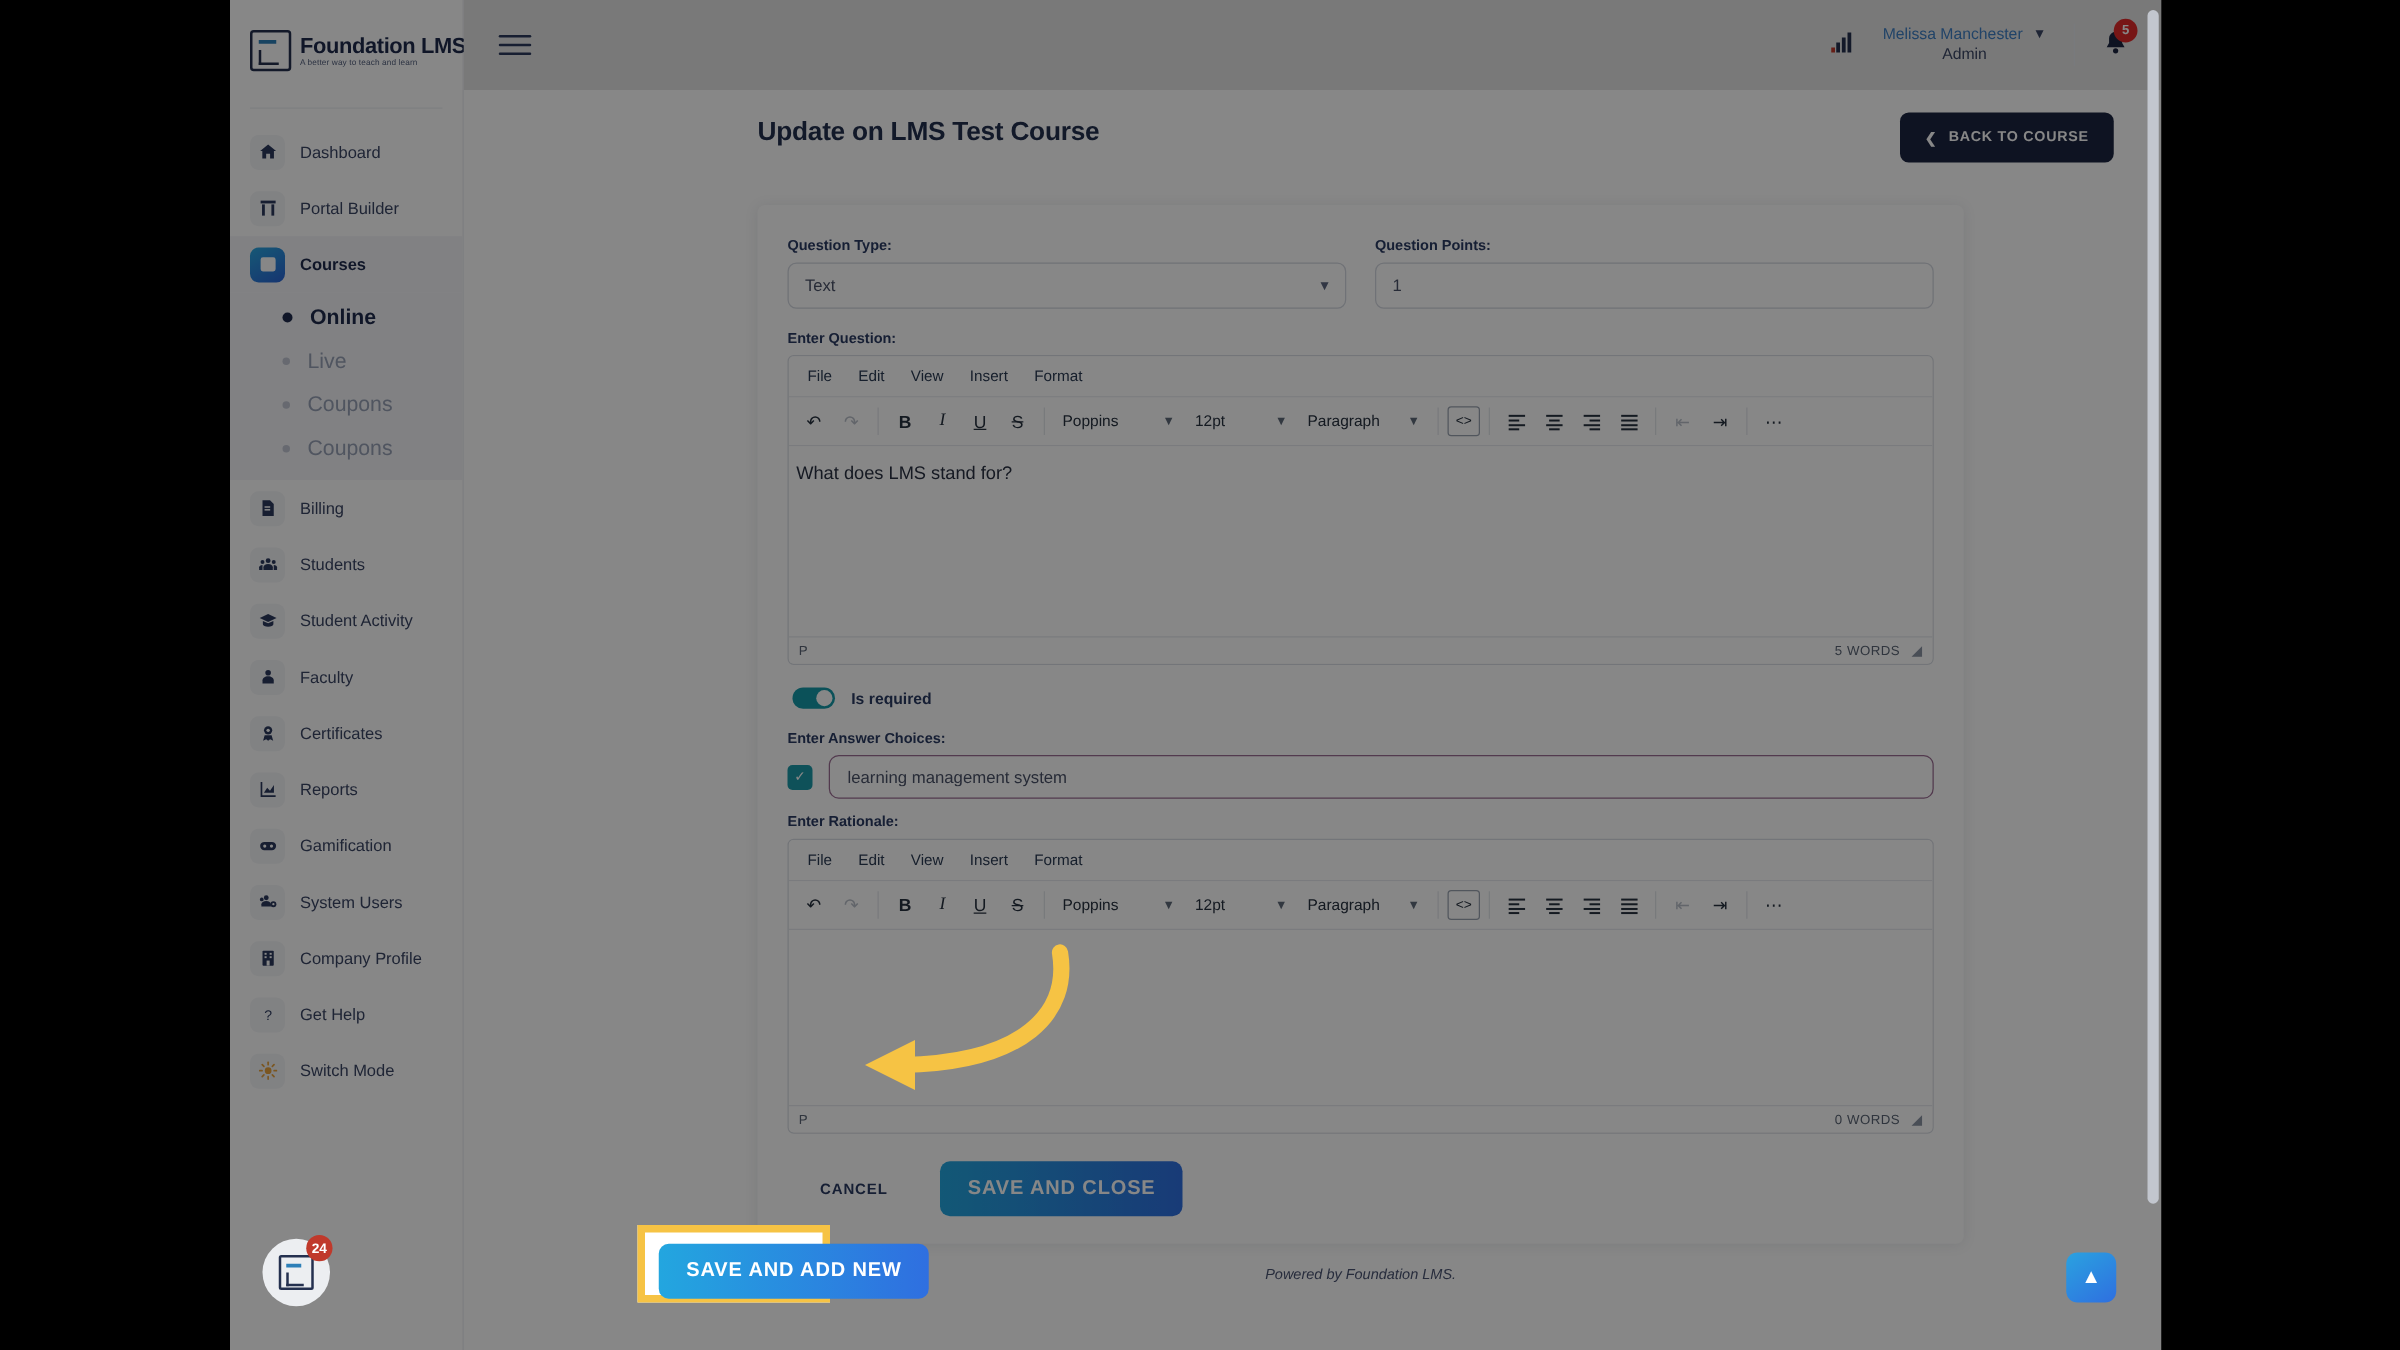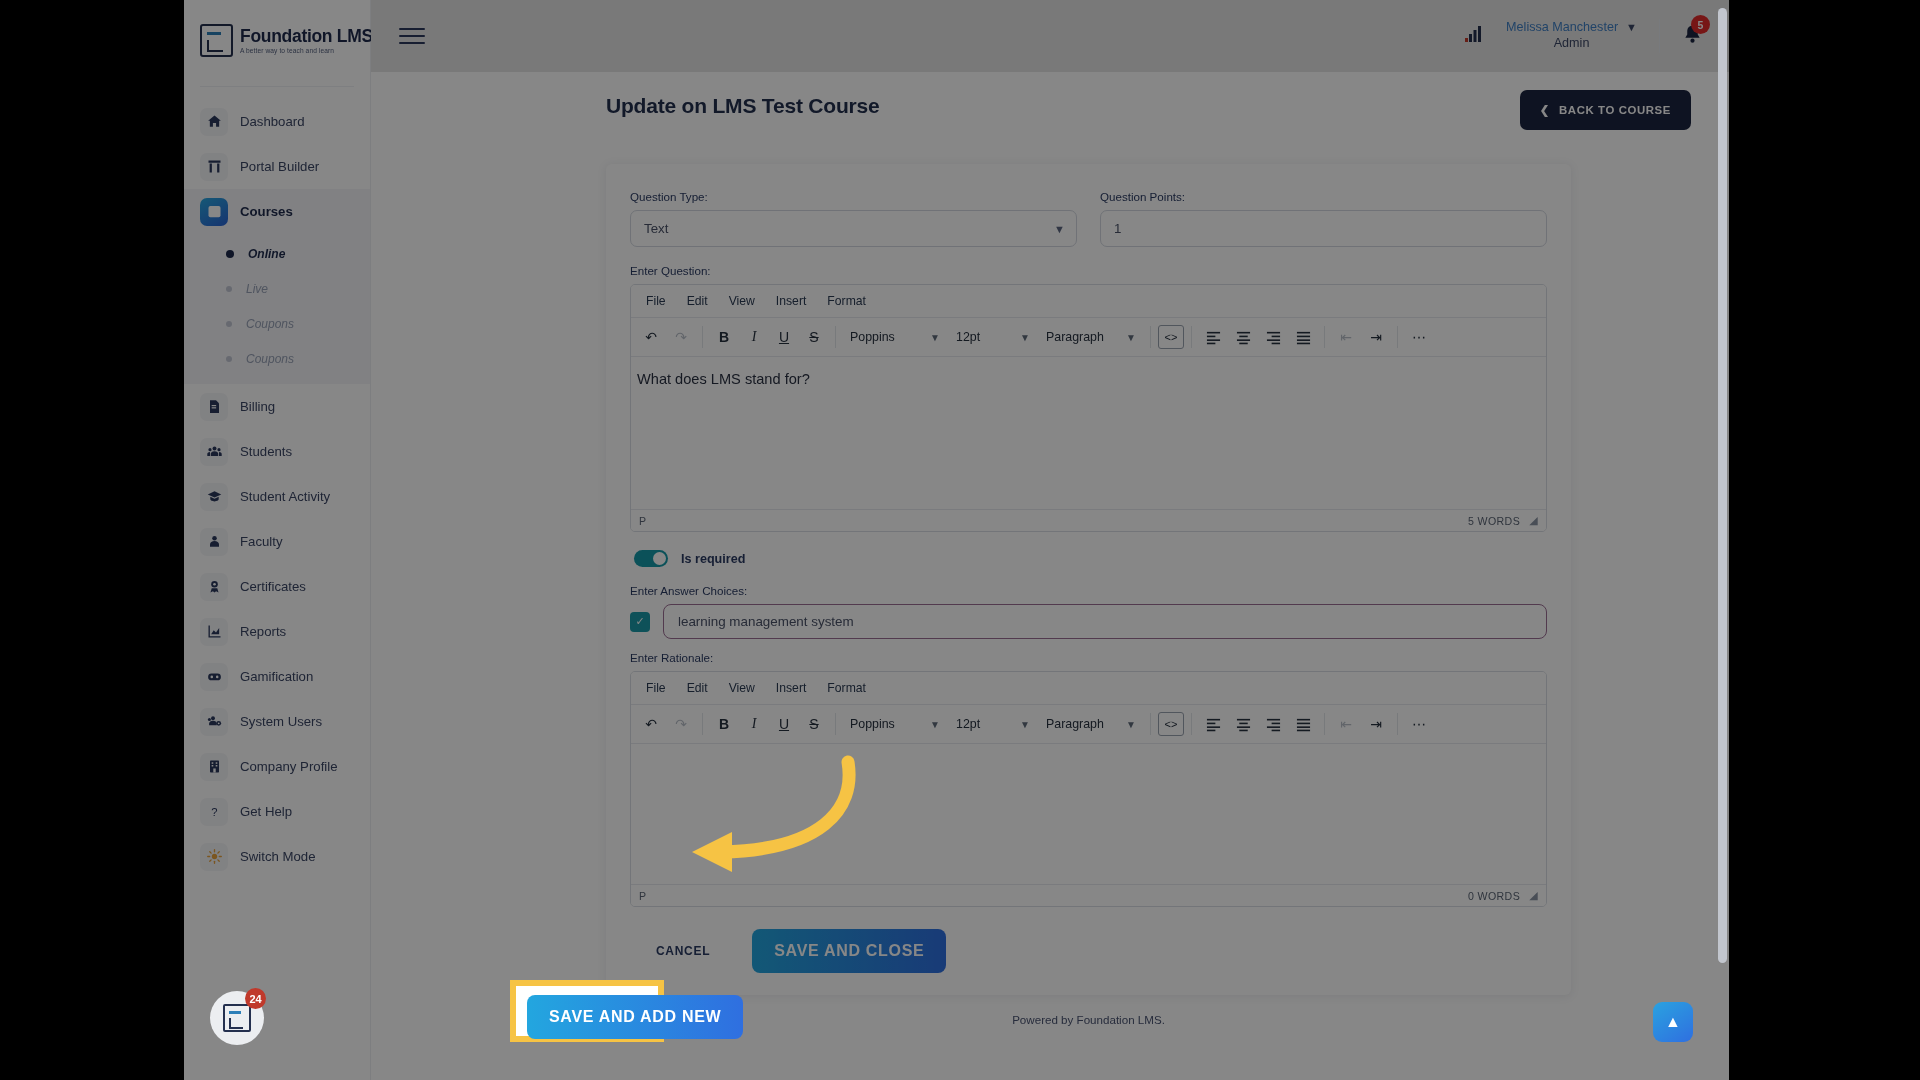--- a/index.html
+++ b/index.html
@@ -79,21 +79,21 @@
   }
   .nav-item.active .nav-label { color: #1f2b4d; font-weight: 700; }
 
   .subnav { background: #f3f4f7; padding: 2px 0 8px 0; }
   .sub-item {
     display: flex; align-items: center; gap: 14px;
     height: 35px; padding-left: 42px; cursor: pointer;
   }
   .dot { width: 6px; height: 6px; border-radius: 50%; background: #c2c7d4; flex: none; }
   .sub-item.active .dot { width: 8px; height: 8px; background: #1f2b4d; }
-  .sub-label { font-size: 12px; color: #97a0b5; font-style: italic; }
+  .sub-label { font-size: 17px; color: #97a0b5; }
   .sub-item.active .sub-label { color: #1f2b4d; font-weight: 700; }
 
   
   #chat-widget {
     position: absolute; left: 26px; bottom: 35px;
     width: 54px; height: 54px; border-radius: 50%;
     background: #eceef1;
     display: flex; align-items: center; justify-content: center;
     z-index: 940; cursor: pointer;
   }
@@ -166,21 +166,21 @@
   }
 
   .card {
     margin: 34px 0 0 235px; width: 965px;
     background: #fff;
     border-radius: 6px;
     box-shadow: 0 1px 10px rgba(40,50,80,.10);
     padding: 26px 24px 22px 24px;
   }
   .field-label {
-    font-size: 11.6px; font-weight: 400; color: #2b3b63; margin-bottom: 7px;
+    font-size: 11.6px; font-weight: 700; color: #2b3b63; margin-bottom: 7px;
   }
   .row2 { display: flex; gap: 23px; }
   .col { flex: 1; }
   .inp {
     width: 100%; height: 37px; border: 1px solid #d4d8e0; border-radius: 7px;
     background: #fff; font-size: 13.3px; color: #4a5268;
     padding: 0 13px; font-family: inherit;
   }
   .select-wrap { position: relative; }
   .select-wrap .chevron {
@@ -274,21 +274,21 @@
     border: none; cursor: pointer; color: #fff;
     font-size: 16px; font-weight: 700; letter-spacing: .7px;
     padding: 13px 22px; border-radius: 8px;
     background: linear-gradient(90deg,#23a6df 0%,#2f6fe0 100%);
     white-space: nowrap;
   }
   .btn-save-close { margin-right: 10px; }
 
   .footer-note {
     text-align: center; font-size: 11.6px; color: #4a5472;
-    margin: 18px 0 0 235px; width: 965px;
+    margin: 18px 0 0 235px; width: 965px; font-style: italic;
   }
 
   
   #scroll-top {
     position: absolute; right: 36px; bottom: 38px;
     width: 40px; height: 40px; border-radius: 9px;
     background: linear-gradient(145deg,#2aa2e0 0%,#2f6fe0 100%);
     color: #fff; display: flex; align-items: center; justify-content: center;
     cursor: pointer; z-index: 940; font-size: 16px;
   }

